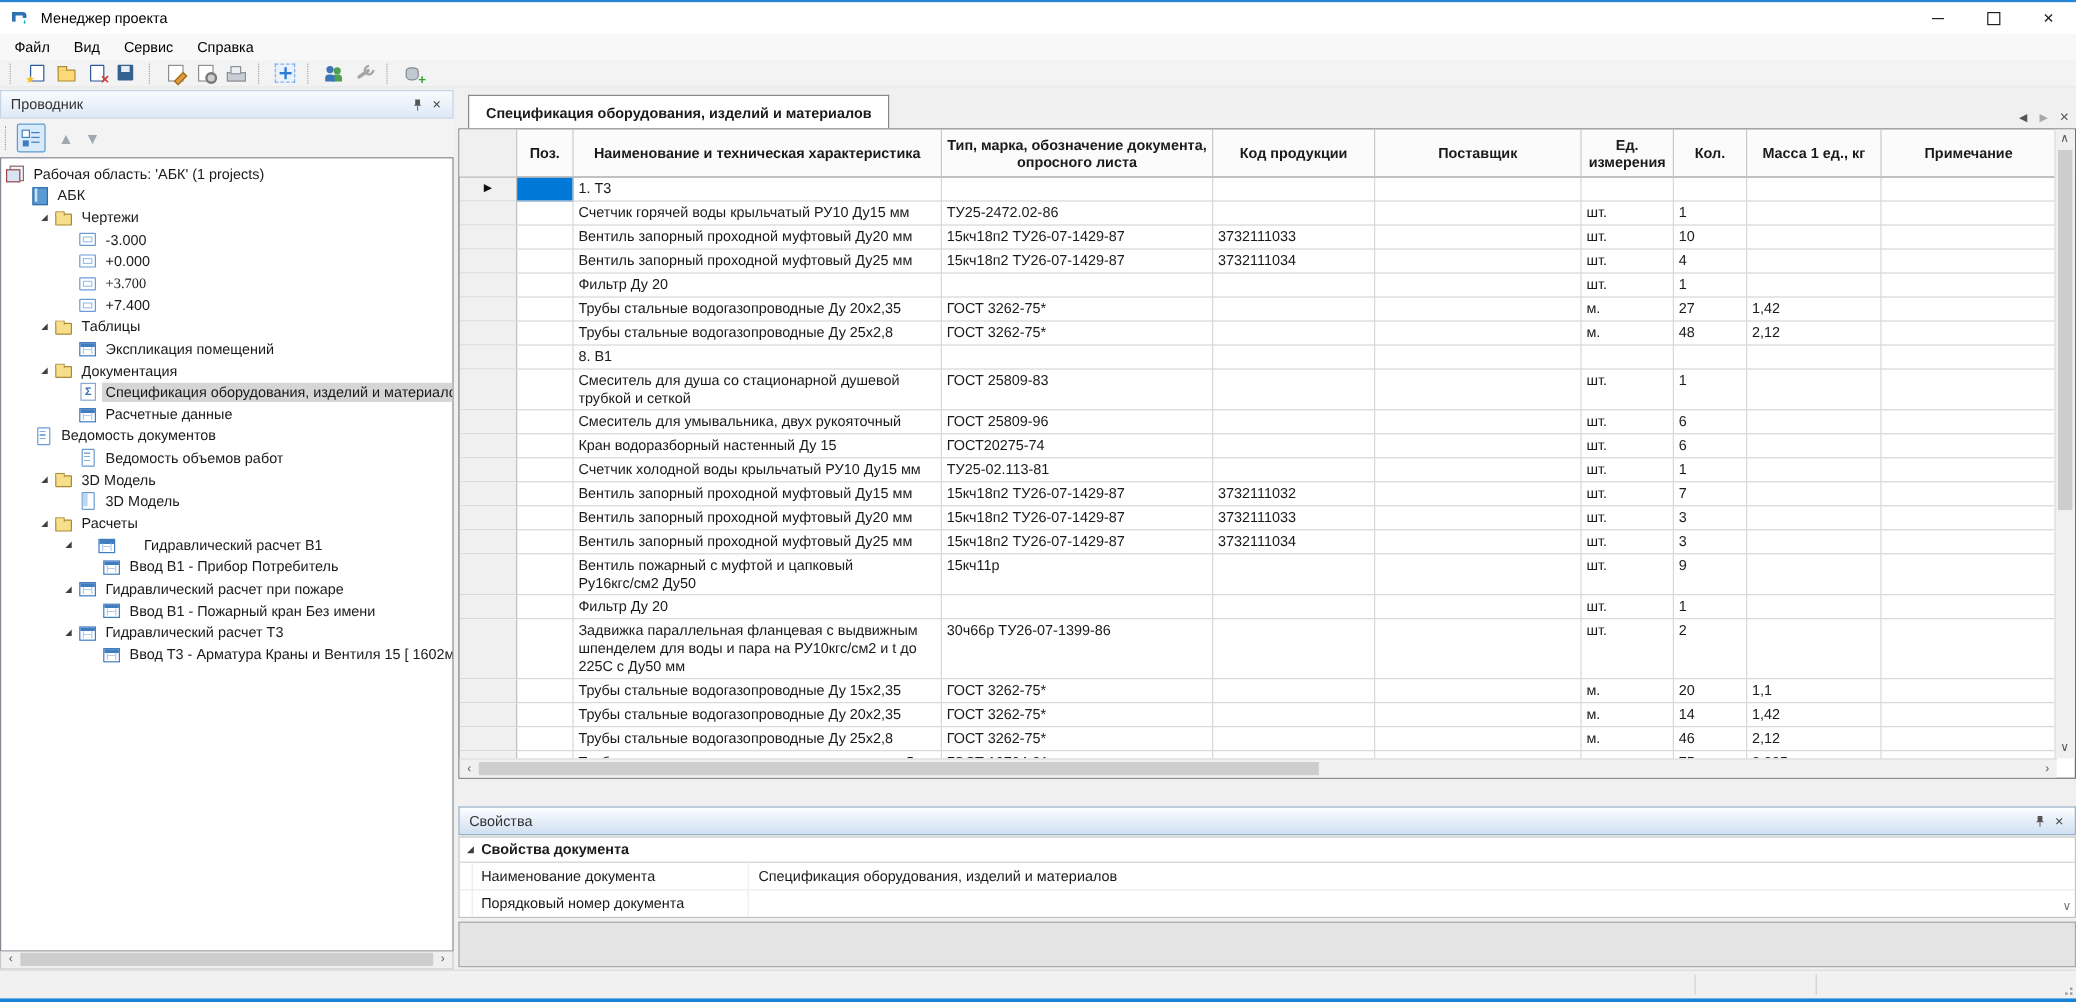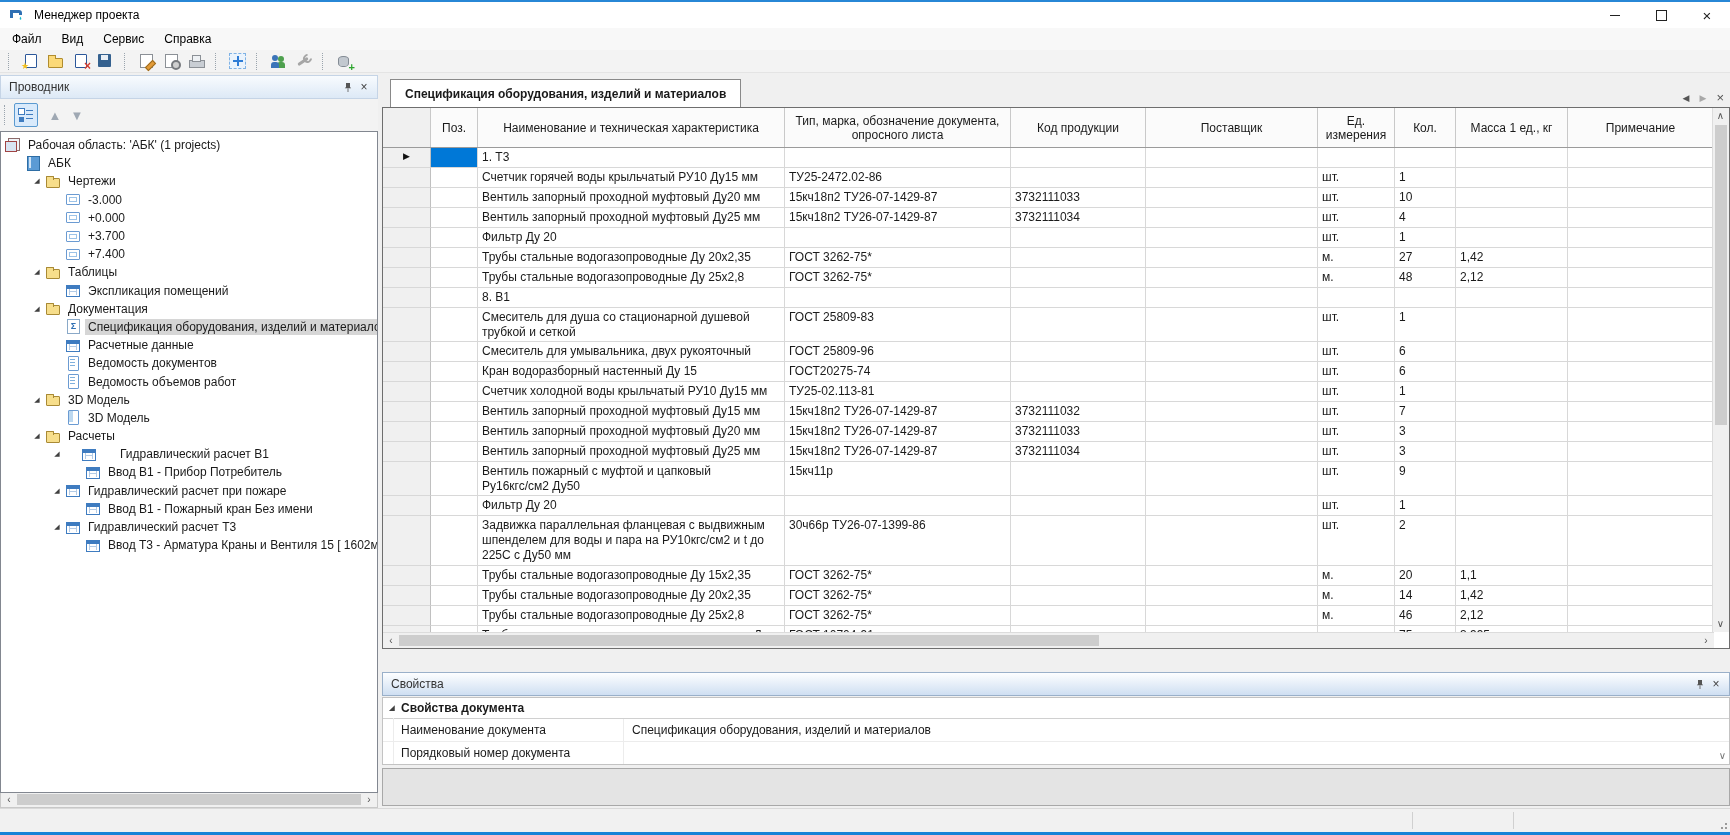--- a/index.html
+++ b/index.html
@@ -89,21 +89,21 @@
   
   .main{position:absolute;left:382px;top:0;width:1348px;height:735px;}
   .tabstrip{position:absolute;left:0;top:2px;width:1348px;height:32px;}
   .tab{position:absolute;left:8px;top:4px;height:28px;background:#fff;border:1px solid #898989;border-bottom:none;padding:0 14px;display:flex;align-items:center;font-weight:bold;box-sizing:border-box;}
   .tab-nav{position:absolute;right:6px;bottom:4px;display:flex;gap:10px;align-items:center;}
   .tab-nav span{font-size:9px;color:#555;}
   .tab-nav .dim{color:#a8a8a8;}
   .tab-nav .tn-close{font-size:13px;line-height:11px;}
   .table-outer{position:absolute;left:0;top:34px;width:1348px;height:542px;background:#fff;border:1px solid #6e6e6e;box-sizing:border-box;}
   .t-head{display:grid;grid-template-columns:var(--tcols);height:40px;background:#fbfbfb;border-bottom:1px solid #9b9b9b;box-sizing:border-box;}
-  .t-hcell{border-right:1px solid #c9c9c9;display:flex;align-items:center;justify-content:center;text-align:center;white-space:pre-line;line-height:14px;padding:0 2px;font-weight:normal;overflow:hidden;}
+  .t-hcell{border-right:1px solid #c9c9c9;display:flex;align-items:center;justify-content:center;text-align:center;white-space:pre-line;line-height:14px;padding:0 2px;font-weight:bold;overflow:hidden;}
   .t-hcell.gut{background:#f0f0f0;}
   .t-body{position:absolute;left:0;top:40px;width:1331px;height:484px;overflow:hidden;}
   .t-row{display:grid;grid-template-columns:var(--tcols);}
   .t-row.h1{height:20px;}.t-row.h2{height:34px;}.t-row.h3{height:50px;}
   .t-cell{border-right:1px solid #d8d8d8;border-bottom:1px solid #d8d8d8;padding:2px 4px;line-height:15px;overflow:hidden;white-space:pre-wrap;box-sizing:border-box;}
   .t-cell.gutter{background:#f0f0f0;border-right:1px solid #c0c0c0;display:flex;align-items:flex-start;justify-content:center;padding:3px 0;}
   .rowmark{font-size:9px;line-height:11px;color:#111;}
   .t-cell.sel{background:#0078d7;}
   .t-vscroll{position:absolute;right:0;top:0;width:16px;height:524px;background:#f0f0f0;border-left:1px solid #dcdcdc;}
   .t-hscroll{position:absolute;left:0;bottom:0;width:1331px;height:16px;background:#f0f0f0;border-top:1px solid #dcdcdc;box-sizing:border-box;}
@@ -238,21 +238,21 @@
             <span class="tlabel">Чертежи</span>
           </div>
           <div class="tree-row" style="padding-left: 64px;">
             <span class="ticon drawing"></span>
             <span class="tlabel">-3.000</span>
           </div>
           <div class="tree-row" style="padding-left: 64px;">
             <span class="ticon drawing"></span>
             <span class="tlabel">+0.000</span>
           </div>
-          <div class="tree-row" style="padding-left: 64px;">
+          <div class="tree-row" style="padding-left: 64px; font-family: Liberation Serif, serif;">
             <span class="ticon drawing"></span>
             <span class="tlabel">+3.700</span>
           </div>
           <div class="tree-row" style="padding-left: 64px;">
             <span class="ticon drawing"></span>
             <span class="tlabel">+7.400</span>
           </div>
           <div class="tree-row" style="padding-left: 28px;">
             <span class="twisty">◢</span>
             <span class="ticon folder"></span>
@@ -268,21 +268,21 @@
             <span class="tlabel">Документация</span>
           </div>
           <div class="tree-row sel" style="padding-left: 64px;">
             <span class="ticon sigma"></span>
             <span class="tlabel">Спецификация оборудования, изделий и материалов</span>
           </div>
           <div class="tree-row" style="padding-left: 64px;">
             <span class="ticon tbl"></span>
             <span class="tlabel">Расчетные данные</span>
           </div>
-          <div class="tree-row" style="padding-left: 64px;">
+          <div class="tree-row" style="padding-left: 27px;">
             <span class="ticon doc"></span>
             <span class="tlabel">Ведомость документов</span>
           </div>
           <div class="tree-row" style="padding-left: 64px;">
             <span class="ticon doc"></span>
             <span class="tlabel">Ведомость объемов работ</span>
           </div>
           <div class="tree-row" style="padding-left: 28px;">
             <span class="twisty">◢</span>
             <span class="ticon folder"></span>

